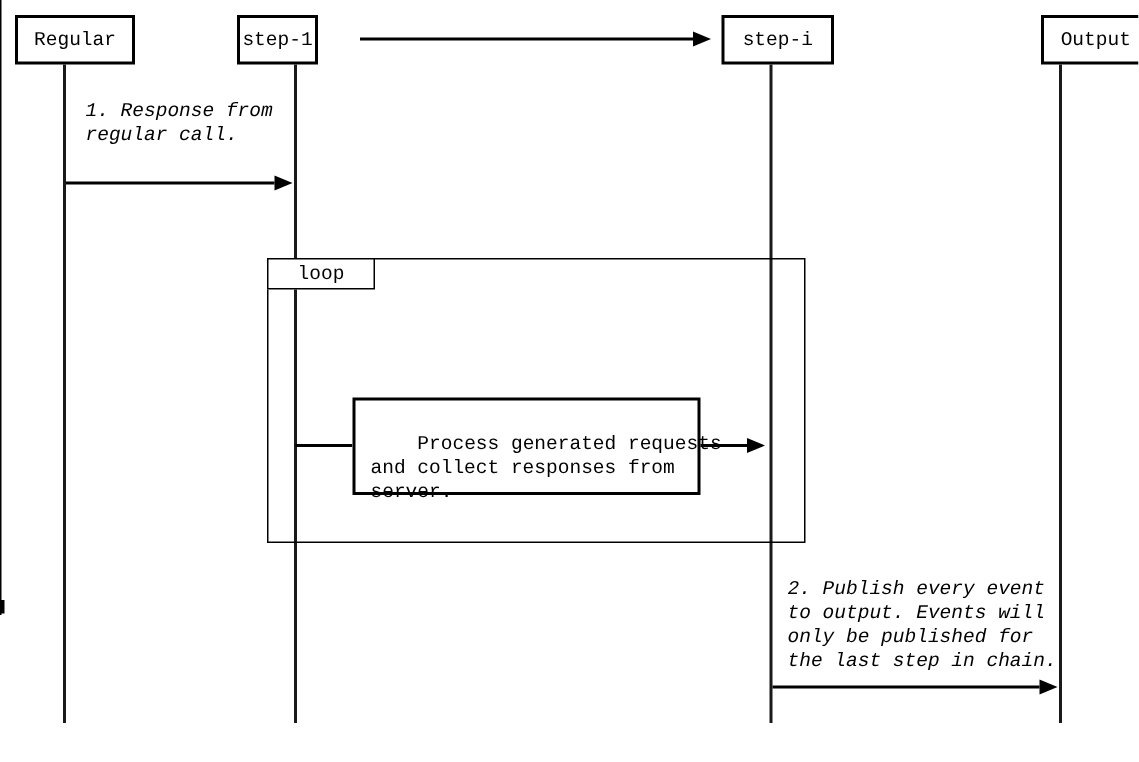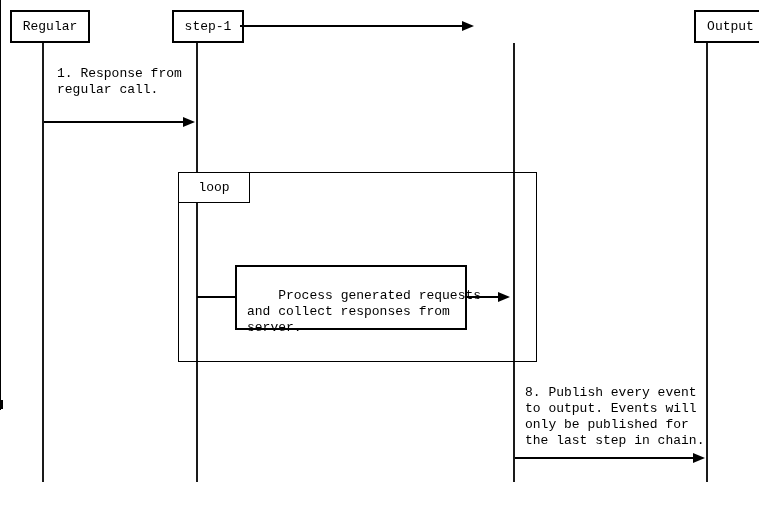--- a/index.html
+++ b/index.html
@@ -33,28 +33,29 @@
     position:absolute;width:0;height:0;
     border-top:5px solid transparent;
     border-bottom:5px solid transparent;
     border-left:12px solid #000;
   }
   
   .msg{
     position:absolute;
     font-size:13px;line-height:16px;
     white-space:pre;
+    font-style:italic;
   }
   
   .loop-frame{
     position:absolute;left:178px;top:172px;width:359px;height:190px;
     border:1px solid #000;box-sizing:border-box;background:transparent;
   }
   .loop-tag{
-    position:absolute;left:178px;top:172px;width:72px;height:31px;
+    position:absolute;left:178px;top:172px;width:72px;height:21px;
     border:1px solid #000;box-sizing:border-box;background:#fff;
     display:flex;align-items:center;justify-content:center;
     font-size:13px;
   }
   
   .process-box{
     position:absolute;left:235px;top:265px;width:232px;height:65px;
     border:2px solid #000;box-sizing:border-box;background:#fff;
     font-size:13px;line-height:16px;white-space:pre;
     padding:5px 0 0 10px;
@@ -71,22 +72,25 @@
 <body>
 
 <div class="stage">
 
   <div class="edge-line"></div>
   <div class="edge-notch"></div>
 
   <div class="pbox" style="left:10px;width:80px">
     <span>Regular</span>
   </div>
-  <div class="pbox" style="left:172px;width:72px">
+  <div class="pbox" style="left:158px;width:54px">
     <span>step-1</span>
+  </div>
+  <div class="pbox" style="left:481px;width:75px">
+    <span>step-i</span>
   </div>
   <div class="pbox" style="left:694px;width:73px">
     <span>Output</span>
   </div>
 
   <div class="hline" style="left:240px;top:25px;width:222px"></div>
   <div class="ahead" style="left:462px;top:21px"></div>
 
   <div class="lifeline" style="left:42px"></div>
   <div class="lifeline" style="left:196px"></div>
@@ -106,20 +110,20 @@
 
   <div class="hline" style="left:197px;top:296px;width:38px"></div>
   <div class="process-box">
     <span>Process generated requests
 and collect responses from
 server.</span>
   </div>
   <div class="hline" style="left:467px;top:296px;width:31px"></div>
   <div class="ahead" style="left:498px;top:292px"></div>
 
-  <div class="msg" style="left:525px;top:385px">8. Publish every event
+  <div class="msg" style="left:525px;top:385px">2. Publish every event
 to output. Events will
 only be published for
 the last step in chain.</div>
   <div class="hline" style="left:515px;top:457px;width:178px"></div>
   <div class="ahead" style="left:693px;top:453px"></div>
 
 </div>
 
 </body></html>

